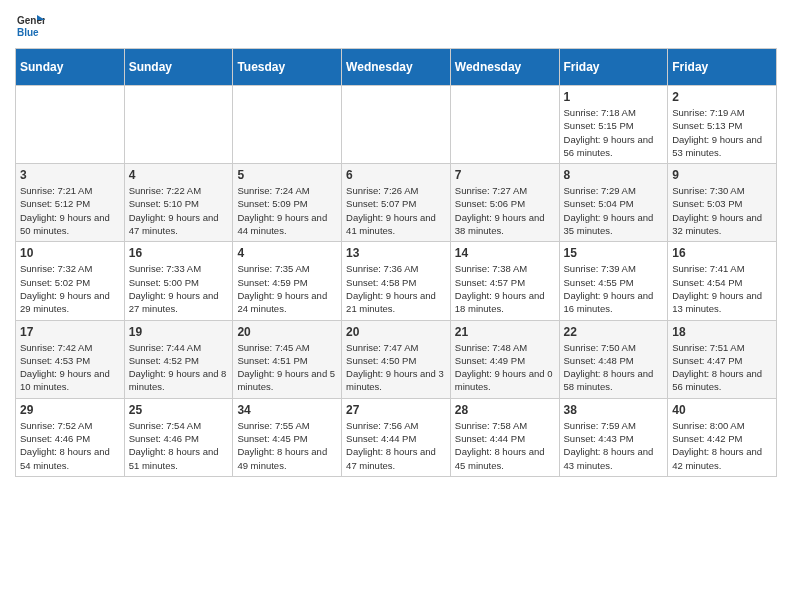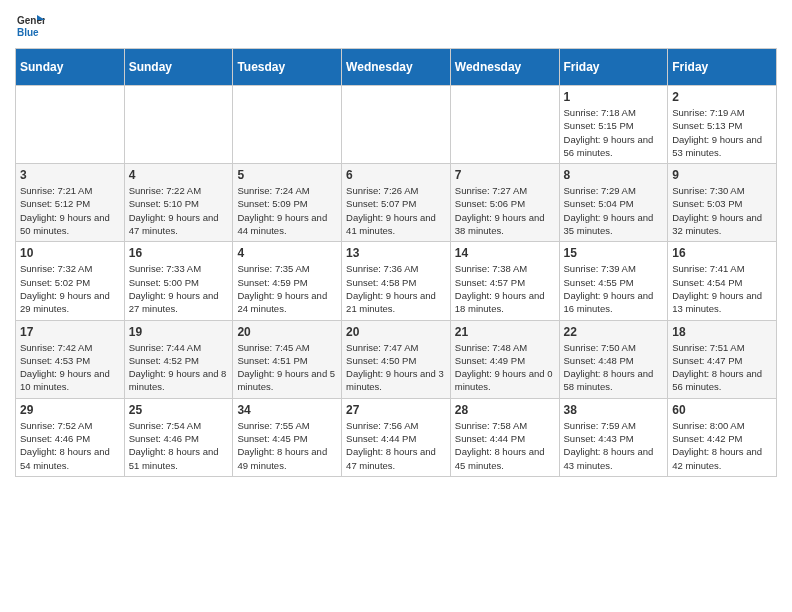--- a/index.html
+++ b/index.html
@@ -179,19 +179,19 @@
           </td>
           <td>
             <span class="day-num">28</span>
             <div class="day-info">Sunrise: 7:58 AM<br>Sunset: 4:44 PM<br>Daylight: 8 hours and 45 minutes.</div>
           </td>
           <td>
             <span class="day-num">38</span>
             <div class="day-info">Sunrise: 7:59 AM<br>Sunset: 4:43 PM<br>Daylight: 8 hours and 43 minutes.</div>
           </td>
           <td>
-            <span class="day-num">60</span>
+            <span class="day-num">40</span>
             <div class="day-info">Sunrise: 8:00 AM<br>Sunset: 4:42 PM<br>Daylight: 8 hours and 42 minutes.</div>
           </td>
         </tr>
       </tbody>
   </table>
 </div>
 
 </body></html>

